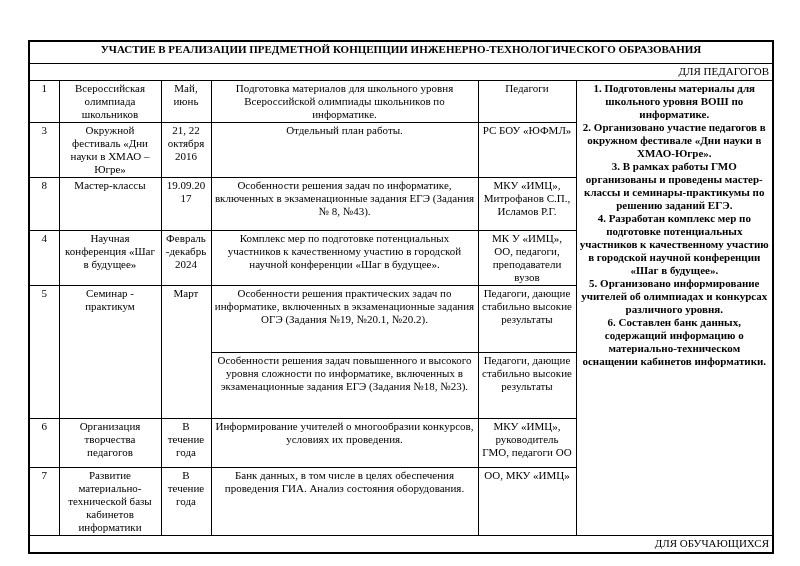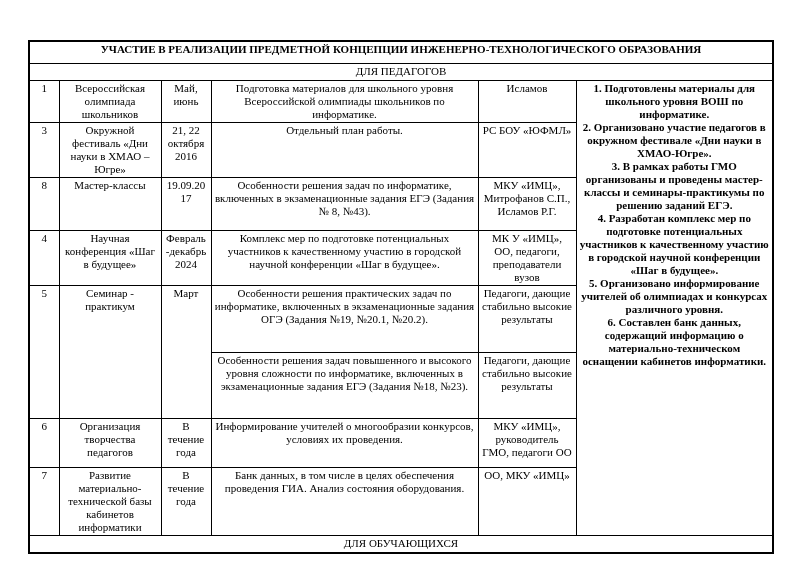--- a/index.html
+++ b/index.html
@@ -39,21 +39,21 @@
     text-align: center;
     font-size: 13px;
     line-height: 16px;
     vertical-align: middle;
     white-space: nowrap;
     padding: 2px;
   }
   td.section-cell {
     font-size: 11.5px;
     line-height: 13px;
-    text-align: center;
+    text-align: right;
     vertical-align: middle;
   }
   td.c-num, td.c-name, td.c-date, td.c-resp { text-align: center; }
   td.c-act, td.c-res { text-align: center; }
   td.c-res { white-space: pre-line; padding: 1px 4px; font-weight: bold; }
   tr.h-title   { height: 22px; }
   tr.h-sec1    { height: 17px; }
   tr.h-r1      { height: 40px; }
   tr.h-r2      { height: 50px; }
   tr.h-r3      { height: 53px; }
@@ -85,21 +85,21 @@
 
     <tr class="h-sec1">
       <td class="section-cell" colspan="6">ДЛЯ ПЕДАГОГОВ</td>
     </tr>
 
     <tr class="h-r1">
       <td class="c-num">1</td>
       <td class="c-name">Всероссийская олимпиада школьников</td>
       <td class="c-date">Май, июнь</td>
       <td class="c-act">Подготовка материалов для школьного уровня Всероссийской олимпиады школьников по информатике.</td>
-      <td class="c-resp">Исламов</td>
+      <td class="c-resp">Педагоги</td>
       <td class="c-res" rowspan="8">1. Подготовлены материалы для школьного уровня ВОШ по информатике.
 2. Организовано участие педагогов в окружном фестивале «Дни науки в ХМАО-Югре».
 3. В рамках работы ГМО организованы и проведены мастер-классы и семинары-практикумы по решению заданий ЕГЭ.
 4. Разработан комплекс мер по подготовке потенциальных участников к качественному участию в городской научной конференции «Шаг в будущее».
 5. Организовано информирование учителей об олимпиадах и конкурсах различного уровня.
 6. Составлен банк данных, содержащий информацию о материально-техническом оснащении кабинетов информатики.</td>
     </tr>
 
     <tr class="h-r2">
       <td class="c-num">3</td>

